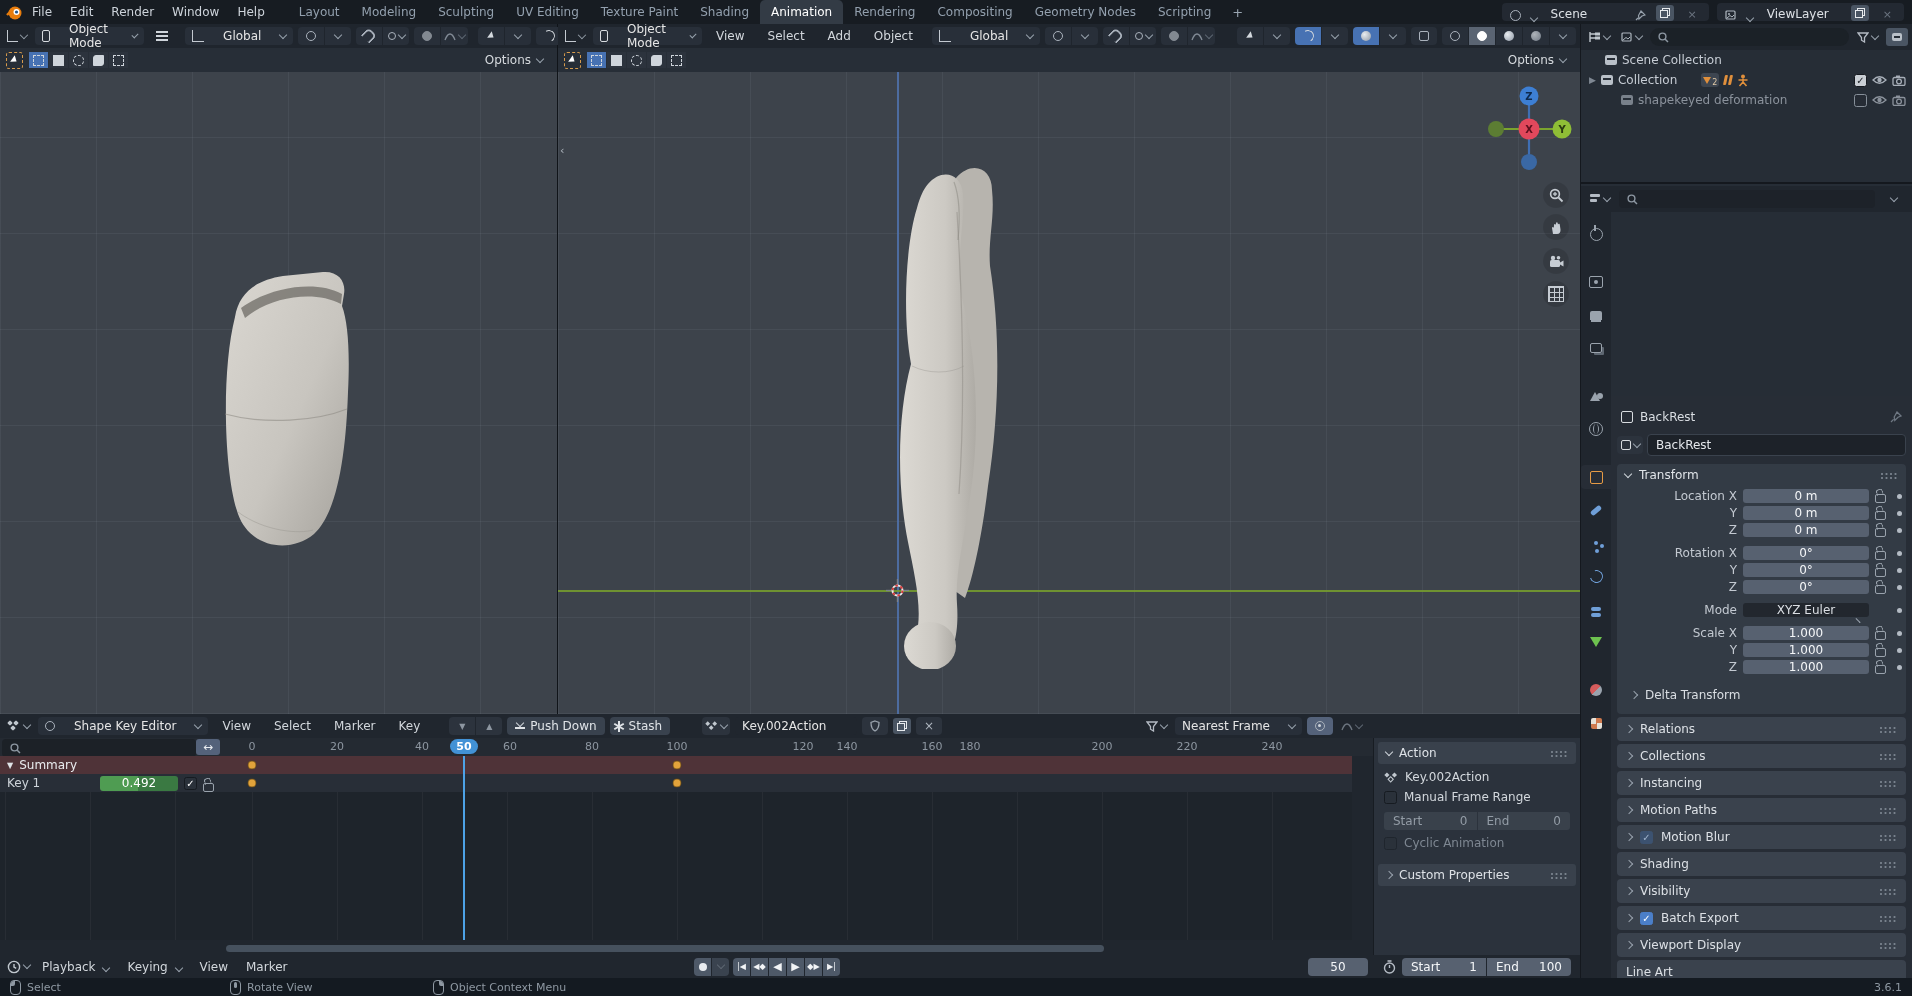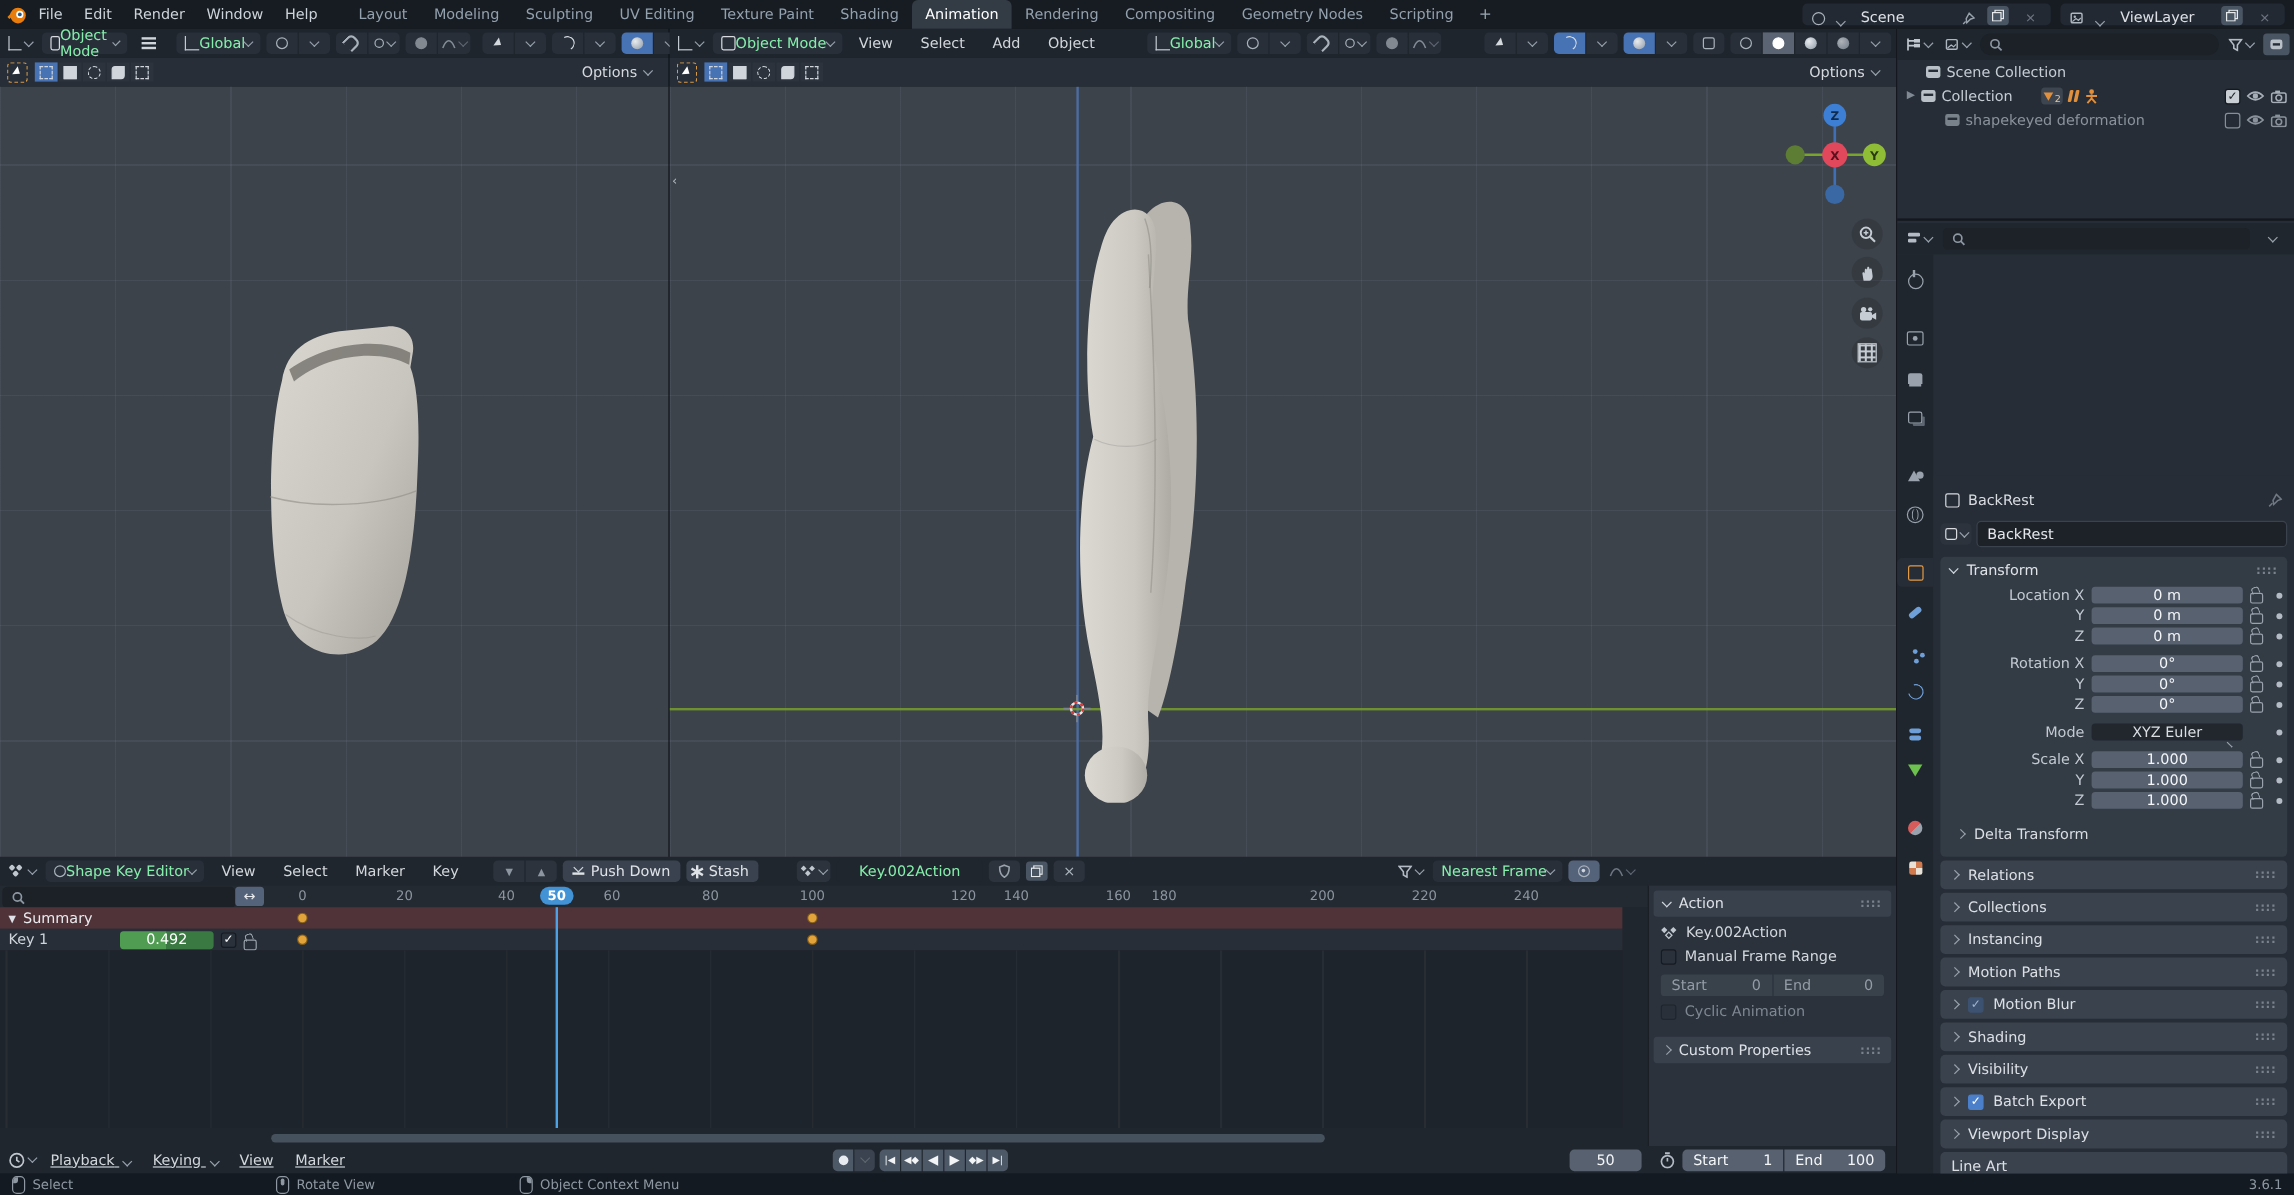--- a/index.html
+++ b/index.html
@@ -24,21 +24,21 @@
   .cv.lt,.cr.lt{border-color:#cfd5db;}
   .cv.dm,.cr.dm{border-color:#5d6671;}
   
   .vp{position:absolute;top:24px;height:690px;}
   .vp-left{left:0;width:557px;border-right:1px solid #101419;}
   .vp-center{left:558px;width:1022px;}
   .vphead{height:24px;background:#1f252d;display:flex;align-items:center;padding:0 4px;gap:5px;position:relative;z-index:5;}
   .vptools{height:24px;background:#272e37;display:flex;align-items:center;padding:0 6px;gap:6px;position:relative;z-index:5;}
   .vpcanvas{position:absolute;left:0;right:0;top:48px;bottom:0;background:#3d434b;overflow:hidden;
     background-image:repeating-linear-gradient(0deg,rgba(150,160,175,.10) 0 1px,transparent 1px 96px),repeating-linear-gradient(90deg,rgba(150,160,175,.10) 0 1px,transparent 1px 96px);}
-  .dd{height:18px;background:#282f39;border-radius:4px;display:flex;align-items:center;padding:0 7px;gap:0;color:#86efac;justify-content:center;}
+  .dd{height:18px;background:#282f39;border-radius:4px;display:flex;align-items:center;padding:0 7px;gap:19px;color:#e5e5e5;}
   .dd.dark{background:#20262e;}
   .ibtn{height:18px;min-width:20px;background:#282f39;border-radius:4px;display:flex;align-items:center;justify-content:center;gap:3px;padding:0 3px;}
   .ibtn.on{background:#4772b3;}
   .grp{display:flex;gap:1px;}
   .grp .ibtn{border-radius:0;}
   .grp .ibtn:first-child{border-radius:4px 0 0 4px;}
   .grp .ibtn:last-child{border-radius:0 4px 4px 0;}
   .burger{display:inline-block;width:12px;height:2px;background:#cfd5db;box-shadow:0 4px 0 #cfd5db,0 -4px 0 #cfd5db;}
   .sq-icon{width:10px;height:10px;border:1.5px solid #d8dce0;border-radius:2px;}
   .axisglyph{width:11px;height:11px;border-left:1.5px solid #c4cad1;border-bottom:1.5px solid #c4cad1;position:relative;}
@@ -115,21 +115,21 @@
   .gridzone{position:absolute;left:0;top:78px;width:1352px;height:148px;background:#1e242b;
     background-image:repeating-linear-gradient(90deg,rgba(255,255,255,.045) 0 1px,transparent 1px 85px);background-position:252px 0;}
   .playline{position:absolute;width:2px;background:#4da2e6;}
   .hscroll{position:absolute;left:226px;top:231px;width:878px;height:7px;background:#46515e;border-radius:4px;}
   .ds-side{position:absolute;left:1373px;top:24px;right:0;bottom:0;background:#2b323c;border-left:1px solid #171c22;padding:4px;box-sizing:border-box;}
   .sbar{height:22px;background:#39414c;border-radius:3px;display:flex;align-items:center;gap:7px;padding:0 8px;color:#dde1e6;}
   .srow{display:flex;align-items:center;gap:7px;padding:6px 6px 0 6px;color:#d3d8dd;}
   .dimtxt{color:#7e8792;}
   .sfield{flex:1;height:18px;background:#39414b;display:flex;align-items:center;justify-content:space-between;padding:0 9px;color:#939ca6;}
   
-  .tl{position:absolute;left:0;top:955px;width:1580px;height:23px;background:#20262e;display:flex;align-items:center;text-decoration:underline;}
+  .tl{position:absolute;left:0;top:955px;width:1580px;height:23px;background:#20262e;display:flex;align-items:center;}
   .transport{position:absolute;left:733px;display:flex;gap:1px;}
   .tbtn{width:17px;height:18px;background:#4e5968;display:flex;align-items:center;justify-content:center;color:#f2f4f6;font-size:8px;}
   .transport .tbtn:first-child{border-radius:4px 0 0 4px;}
   .transport .tbtn:last-child{border-radius:0 4px 4px 0;}
   .status{position:absolute;left:0;top:978px;width:1912px;height:18px;background:#141a21;display:flex;align-items:center;color:#8e98a2;font-size:11px;}
   .mouse{width:9px;height:13px;border:1px solid #8e98a2;border-radius:4px;position:relative;margin-right:6px;}
   .mouse i{position:absolute;background:#8e98a2;}
   .m-left i{left:0;top:0;width:4px;height:5px;border-radius:3px 0 2px 0;}
   .m-mid i{left:3px;top:1px;width:3px;height:6px;border-radius:2px;}
   .m-right i{right:0;top:0;width:4px;height:5px;border-radius:0 3px 0 2px;}

